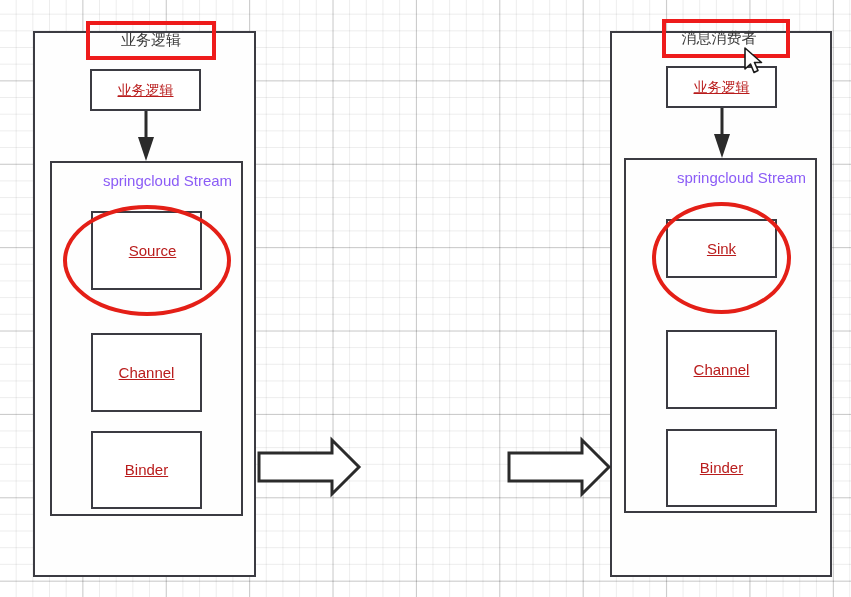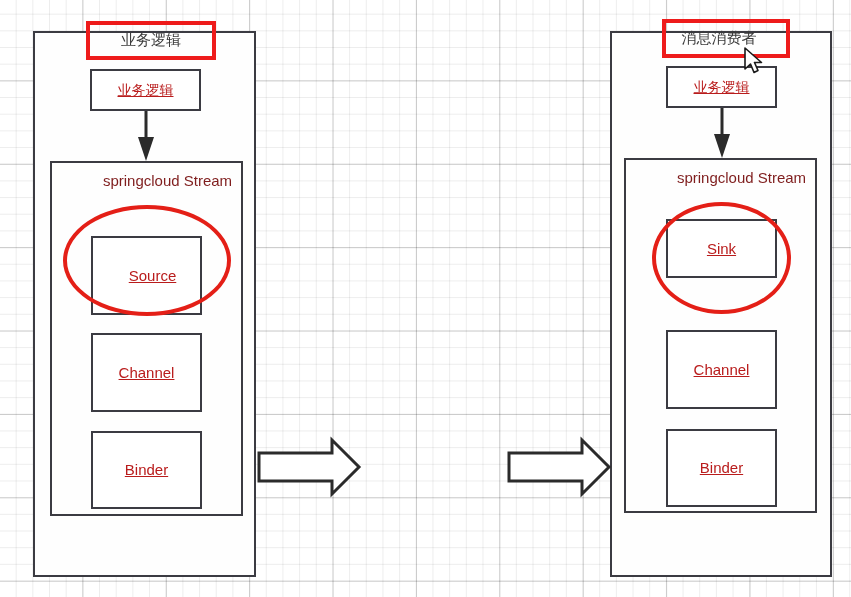--- a/index.html
+++ b/index.html
@@ -67,21 +67,21 @@
   .cn-label {
     font-family: "DejaVu Sans", "Liberation Sans", sans-serif;
     font-size: 14px;
   }
   .container-title {
     position: absolute;
     top: 9px;
     left: 0;
     right: 0;
     text-align: center;
-    color: #7f1d1d;
+    color: #8b5cf6;
     font-size: 15px;
     white-space: nowrap;
     user-select: none;
     margin-left: 42px;
   }
 
   
   .head-label {
     position: absolute;
     display: flex;
@@ -162,21 +162,21 @@
   <div class="head-label" style="left:88px; top:24px; width:126px; height:32px;">业务逻辑</div>
 
   <div class="box sub-box" style="left:90px; top:69px; width:111px; height:42px;">
     <span class="box-label cn-label">业务逻辑</span>
   </div>
 
   <div class="box inner-container" style="left:50px; top:161px; width:193px; height:355px;">
     <span class="container-title">springcloud Stream</span>
   </div>
 
-  <div class="box sub-box" style="left:91px; top:236px; width:111px; height:79px;padding-left:12px;">
+  <div class="box sub-box" style="left:91px; top:211px; width:111px; height:79px;padding-left:12px;">
     <span class="box-label">Source</span>
   </div>
 
   <div class="box sub-box" style="left:91px; top:333px; width:111px; height:79px;">
     <span class="box-label">Channel</span>
   </div>
 
   <div class="box sub-box" style="left:91px; top:431px; width:111px; height:78px;">
     <span class="box-label">Binder</span>
   </div>

